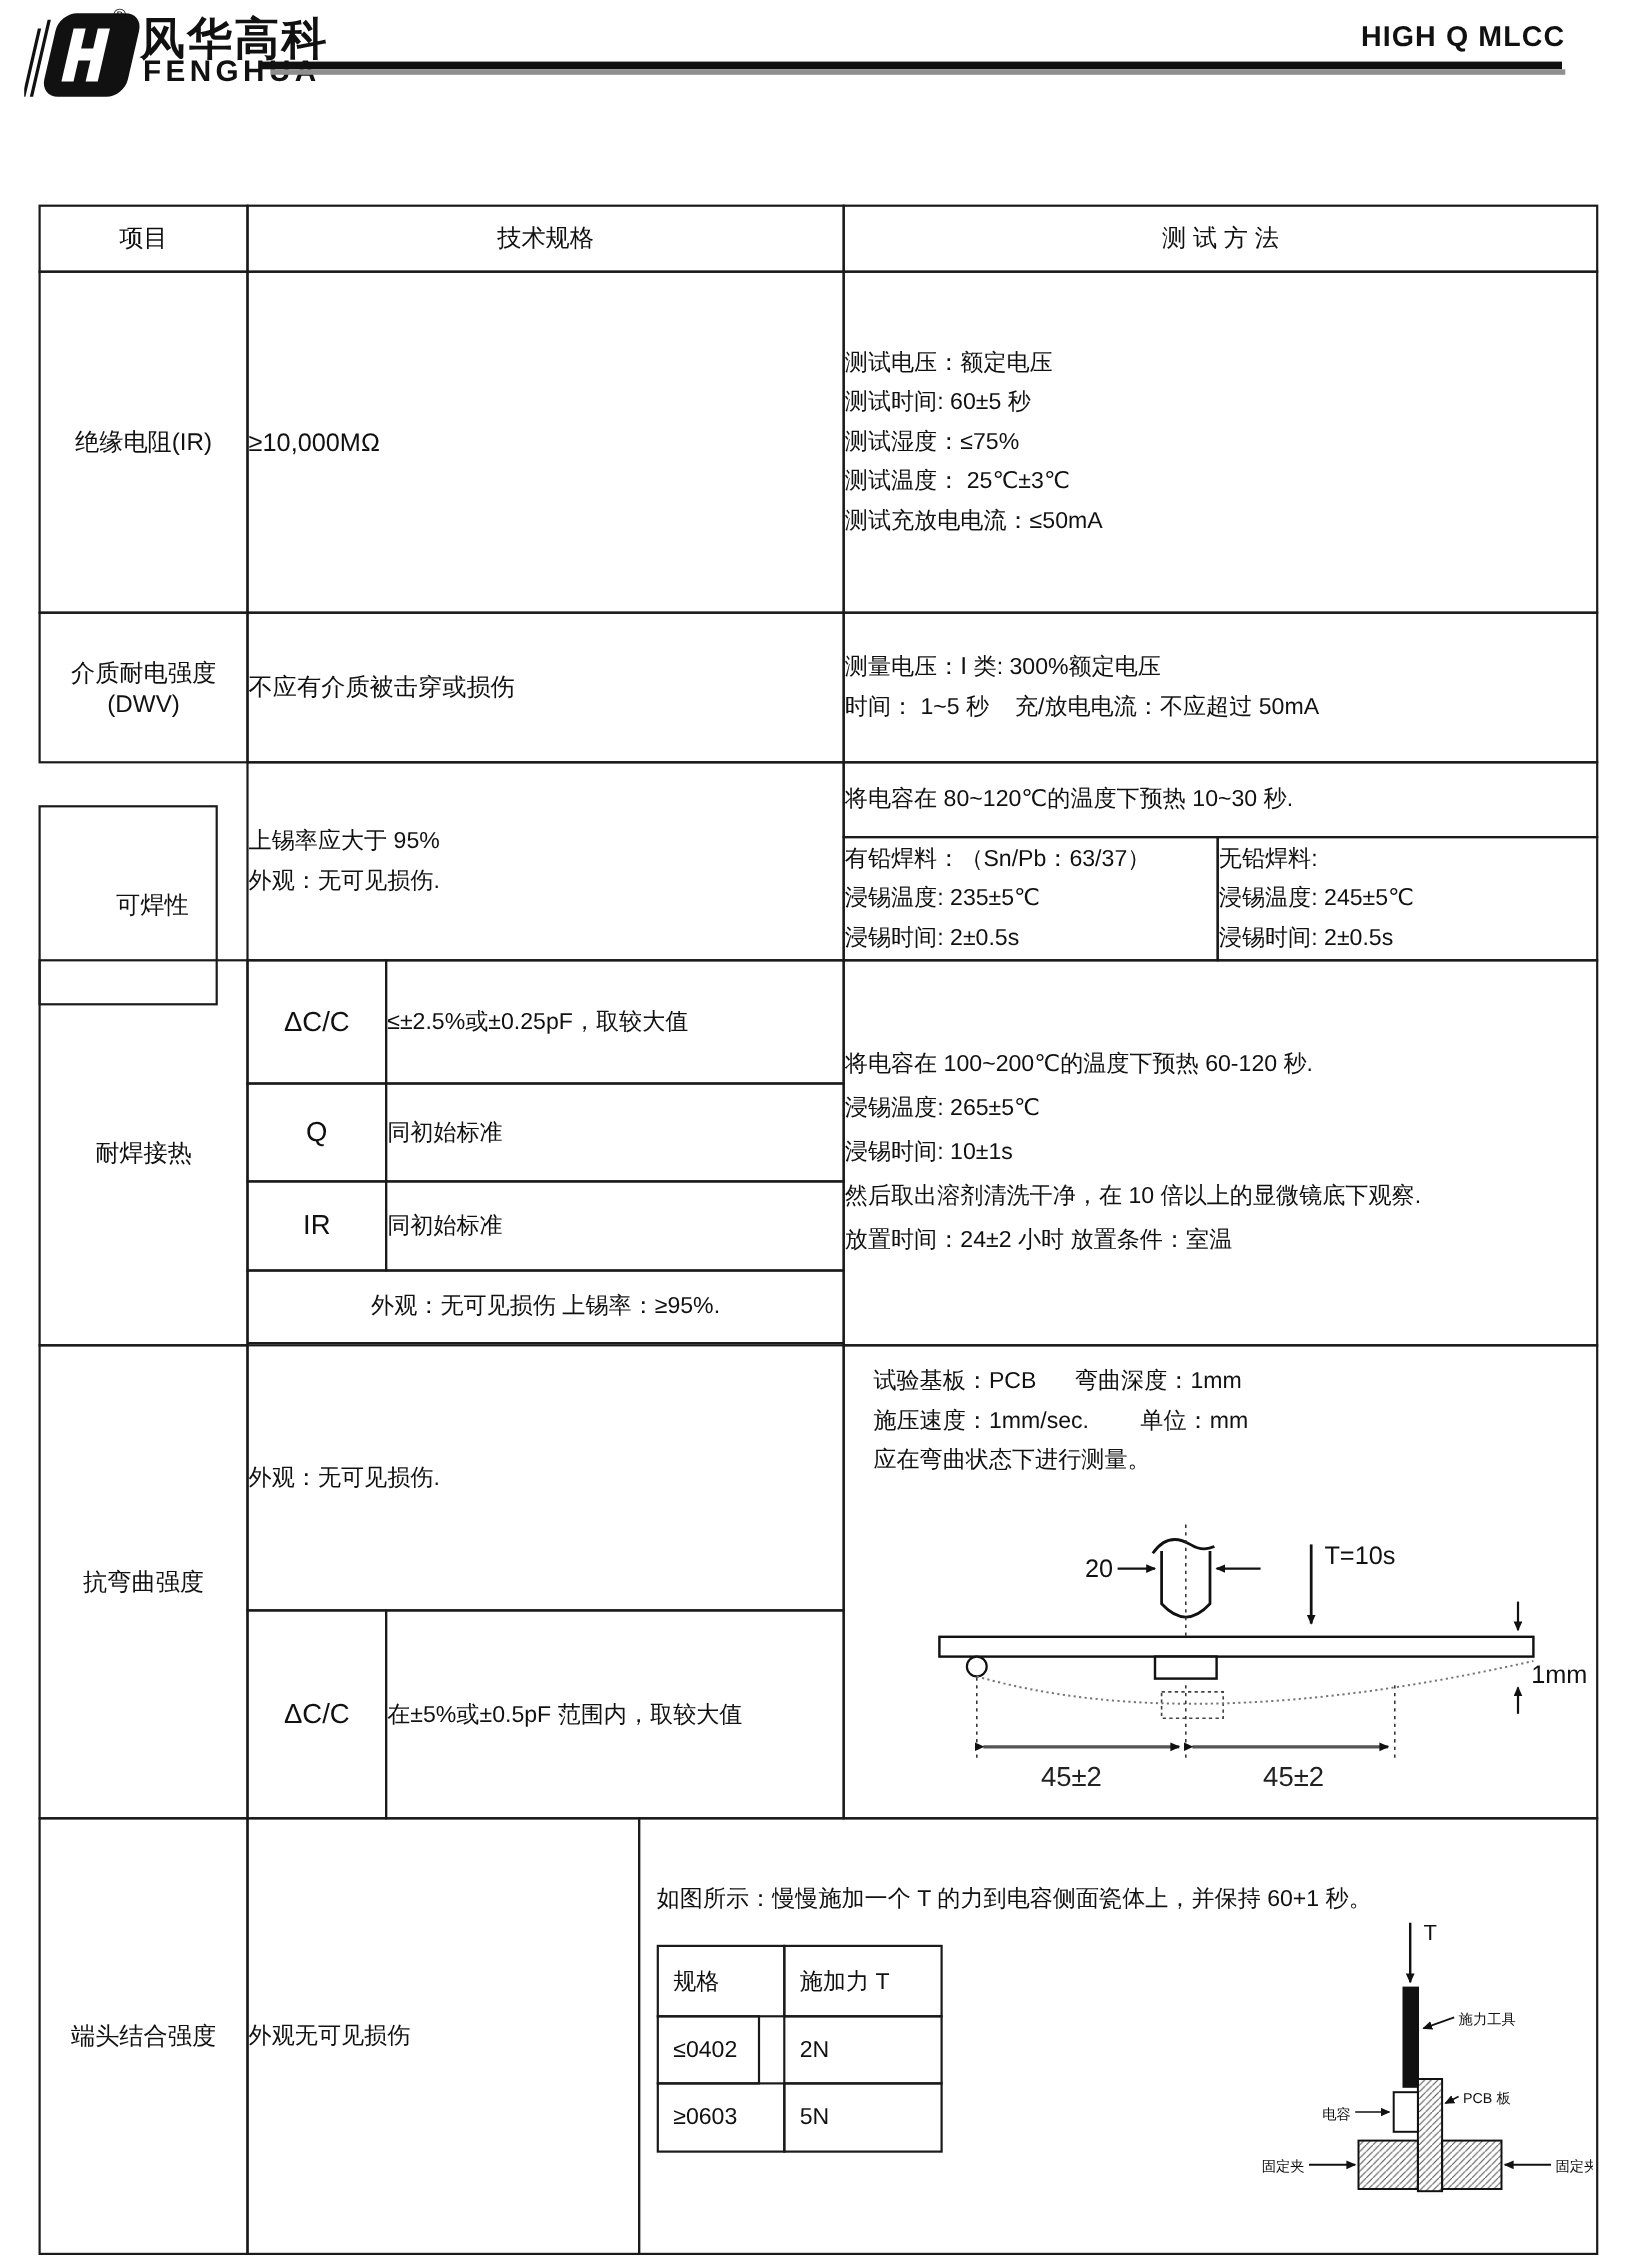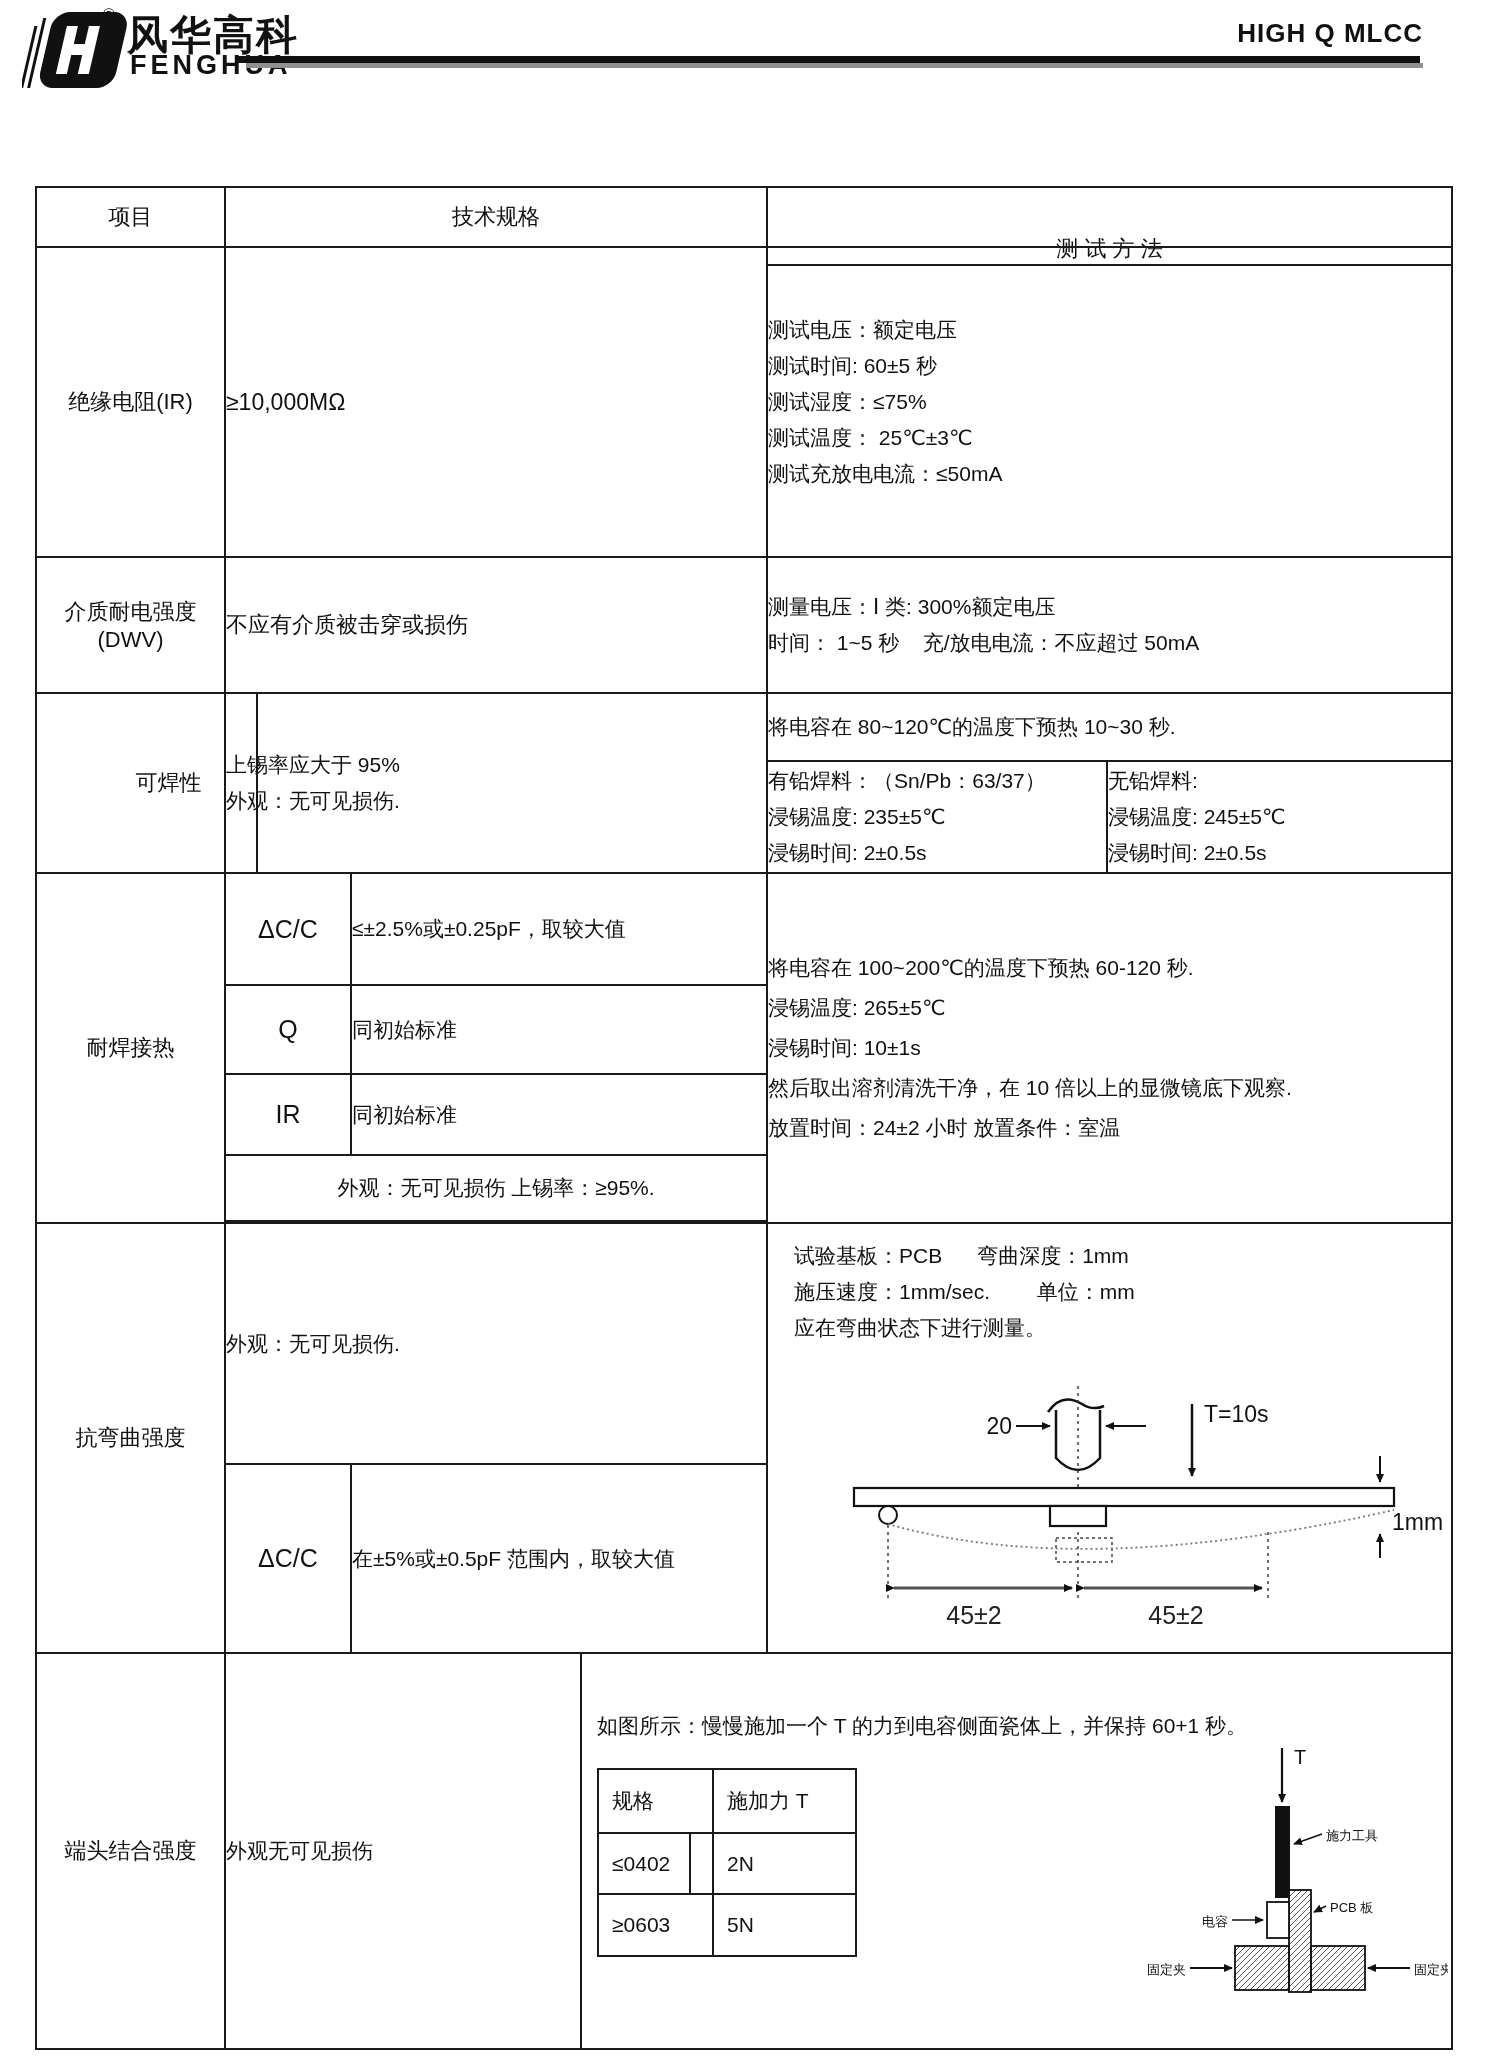--- a/index.html
+++ b/index.html
@@ -54,21 +54,21 @@
   <div class="rule-black"></div>
   <div class="rule-gray"></div>
 </div>
 
 <div class="c cc itm" style="left:35px;top:186px;width:191px;height:62px;">
     <span>项目</span>
   </div>
 <div class="c cc itm" style="left:224px;top:186px;width:544px;height:62px;">
     <span>技术规格</span>
   </div>
-<div class="c cc itm" style="left:766px;top:186px;width:687px;height:80px;align-items:flex-end;">
+<div class="c cc itm" style="left:766px;top:186px;width:687px;height:62px;">
     <span>测 试 方 法</span>
   </div>
 
 <div class="c cc itm" style="left:35px;top:246px;width:191px;height:312px;">
     <span>绝缘电阻(IR)</span>
   </div>
 <div class="c cl spec" style="left:224px;top:246px;width:544px;height:312px;">
     <div>≥10,000MΩ</div>
   </div>
 <div class="c cl" style="left:766px;top:246px;width:687px;height:312px;">
@@ -86,21 +86,21 @@
   </div>
 </div>
 <div class="c cl" style="left:224px;top:556px;width:544px;height:138px;">
     <div class="spec" style="font-size:22px;">不应有介质被击穿或损伤</div>
   </div>
 <div class="c cl" style="left:766px;top:556px;width:687px;height:138px;">
   <div class="body-line">测量电压：Ⅰ 类: 300%额定电压</div>
   <div class="body-line">时间： 1~5 秒    充/放电电流：不应超过 50mA</div>
 </div>
 
-<div class="c cc itm" style="left:35px;top:692px;width:223px;height:182px;padding-left:44px;">
+<div class="c cc itm" style="left:35px;top:732px;width:163px;height:182px;padding-left:44px;">
     <span>可焊性</span>
   </div>
 <div class="c cl" style="left:224px;top:692px;width:544px;height:182px;">
   <div class="body-line">上锡率应大于 95%</div>
   <div class="body-line">外观：无可见损伤.</div>
 </div>
 <div class="c cl" style="left:766px;top:692px;width:687px;height:70px;">
   <div class="body-line">将电容在 80~120℃的温度下预热 10~30 秒.</div>
 </div>
 <div class="c cl" style="left:766px;top:760px;width:342px;height:114px;">

